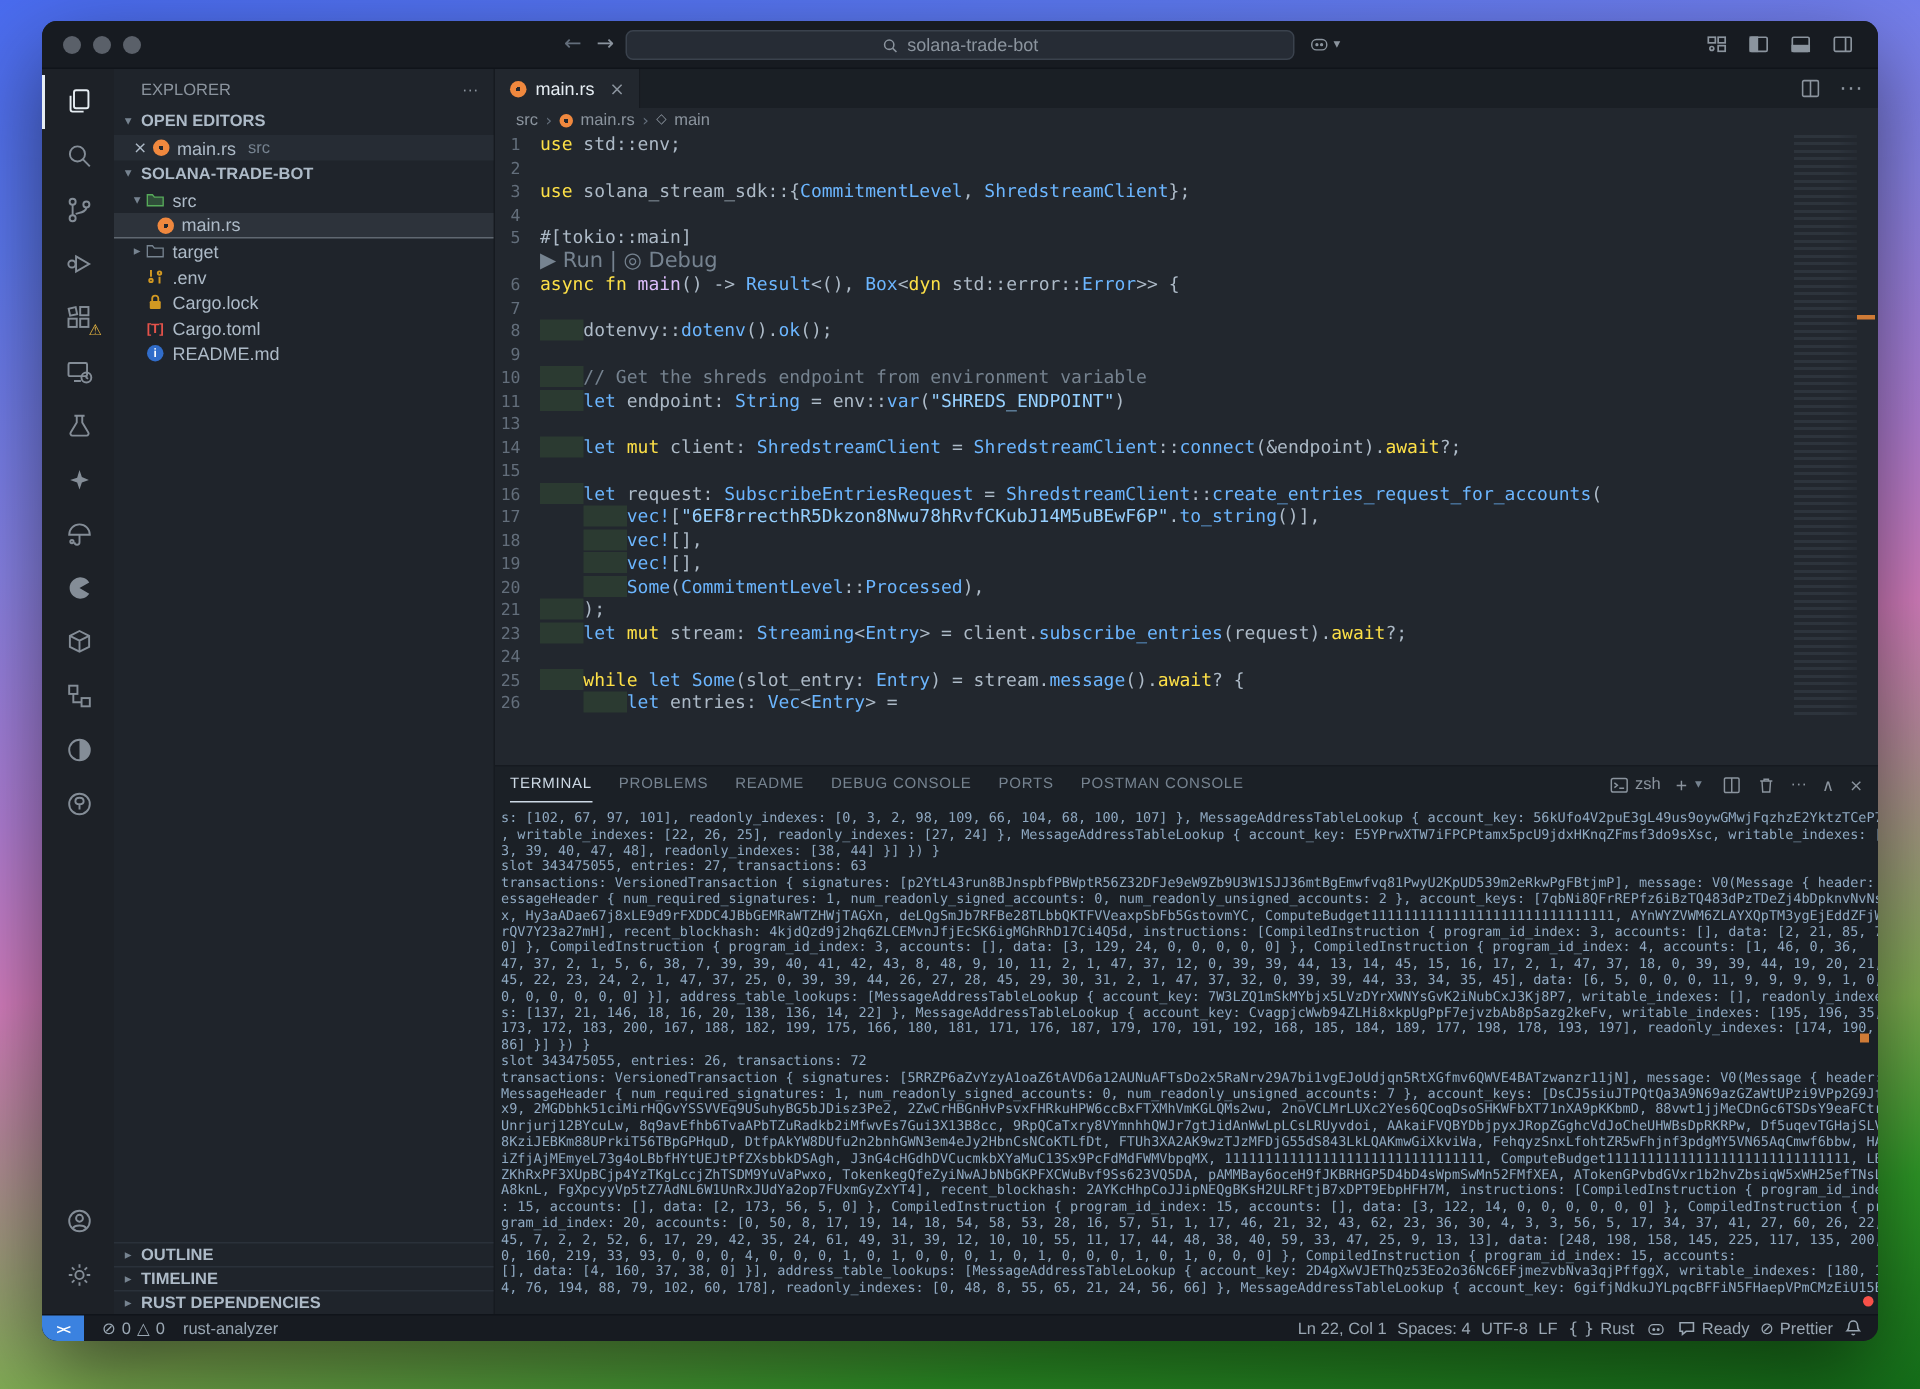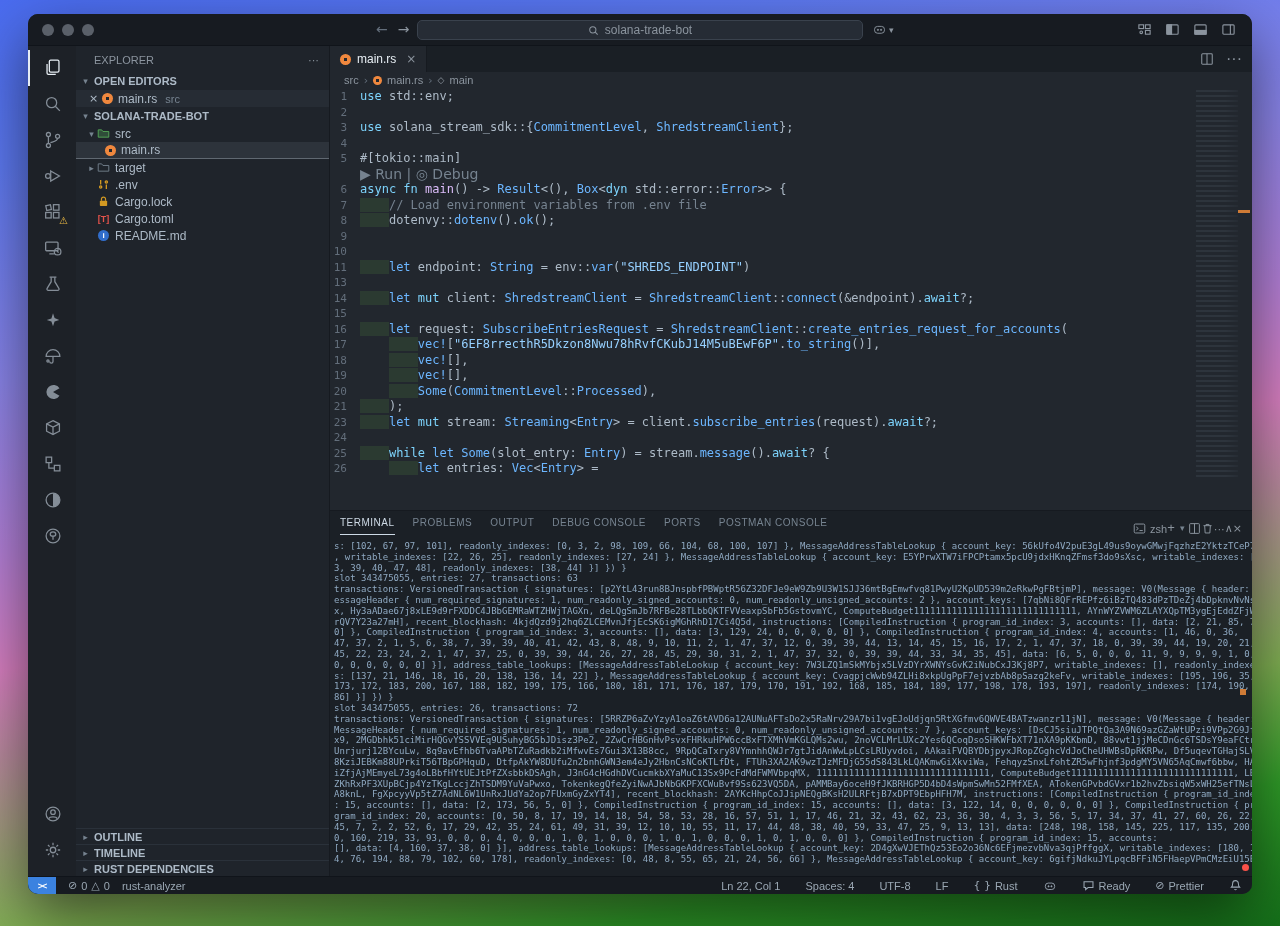--- a/index.html
+++ b/index.html
@@ -50,42 +50,42 @@
   .tab .x{color:#8b949e;font-size:12px;margin-left:4px}
   .tabbar-right{position:absolute;right:10px;top:0;height:26px;display:flex;align-items:center;gap:12px;color:#8b949e}
   .breadcrumb{height:16px;display:flex;align-items:center;gap:5px;padding-left:14px;font-size:11px;color:#8b949e;background:#22272e}
   .bc-sep{color:#636e7b}
   .code{position:relative;flex:1;background:#22272e;overflow:hidden;padding-top:1px}
   .cline{display:flex;height:15.5px;line-height:15.5px;font-family:"DejaVu Sans Mono",monospace;font-size:12px;white-space:pre}
   .gut{flex:0 0 30px;text-align:right;padding-right:13px;color:#636e7b;font-size:11px}
   .cur{background:rgba(110,118,129,.13);box-shadow:inset 0 1px 0 rgba(110,118,129,.28),inset 0 -1px 0 rgba(110,118,129,.28)}
   .cur .gut{color:#cdd9e5}
   .chg{background:#2b3a31}
-  .tk-k{color:#7dd3fc}.tk-b{color:#6cb6ff}.tk-fn{color:#dcbdfb}.tk-s{color:#96d0ff}
+  .tk-k{color:#fde047}.tk-b{color:#6cb6ff}.tk-fn{color:#dcbdfb}.tk-s{color:#96d0ff}
   .tk-u{color:#96d0ff;text-decoration:underline;text-decoration-color:#849cb4}
   .tk-c{color:#768390}.tk-p{color:#adbac7}
   .lens{color:#768390;font-size:14px}
   .minimap{position:absolute;right:14px;top:2px;width:42px;height:390px;opacity:.55;background:repeating-linear-gradient(180deg,rgba(130,150,170,.22) 0 2px,transparent 2px 5px);-webkit-mask-image:linear-gradient(90deg,#000 0 70%,rgba(0,0,0,.4));mask-image:linear-gradient(90deg,#000 0 70%,rgba(0,0,0,.4))}
   .mk-orange{position:absolute;right:2px;top:122px;width:12px;height:3px;background:#cf7b36}
   
   .panel{height:366px;background:#1b2026;border-top:1px solid #161a20;position:relative}
   .phead{height:24px;display:flex;align-items:center;padding:0 10px;position:relative}
   .ptab{font-size:10px;letter-spacing:.5px;color:#768390;margin-right:18px;height:24px;display:flex;align-items:center;border-bottom:1px solid transparent}
   .ptab.active{color:#cdd9e5;border-bottom:1px solid #cdd9e5}
-  .phead-right{position:absolute;right:10px;top:0;height:24px;display:flex;align-items:flex-end;color:#8b949e;font-size:11px}
+  .phead-right{position:absolute;right:10px;top:0;height:24px;display:flex;align-items:center;gap:10px;color:#8b949e;font-size:11px}
   .zsh{display:flex;align-items:center;gap:4px}
   .term{padding:6px 0 0 4px;overflow:hidden;height:336px}
   .tline{font-family:"DejaVu Sans Mono",monospace;font-size:9px;line-height:10.8px;color:#8fa9c2;white-space:pre;overflow:hidden}
   .dot-orange{position:absolute;right:6px;top:178px;width:6px;height:6px;background:#cf7b36}
   .dot-red{position:absolute;right:3px;bottom:5px;width:7px;height:7px;border-radius:50%;background:#f85149}
   
   .statusbar{height:18px;background:#171b21;border-top:1px solid #10141a;display:flex;align-items:center;font-size:11px;color:#9aa7b3;position:relative}
   .remote{width:28px;height:18px;background:#3b82e0;color:#fff;display:flex;align-items:center;justify-content:center;font-size:9px;font-weight:bold;letter-spacing:-1px}
   .st-item{display:flex;align-items:center;gap:4px;margin-left:12px;white-space:nowrap}
-  .st-right{position:absolute;right:10px;display:flex;align-items:center;gap:25px}
+  .st-right{position:absolute;right:10px;display:flex;align-items:center;gap:7px}
   .st-right .st-item{margin-left:0}
   svg{display:block}
 </style>
 </head>
 <body>
 
 <div class="window">
 
   <div class="titlebar">
     <div class="lights">
@@ -357,24 +357,24 @@
         </div>
       <div class="code">
         <div>
             <div class="cline"><span class="gut">1</span><span><span class="tk-k">use</span><span class="tk-p"> std::env;</span></span></div>
             <div class="cline"><span class="gut">2</span><span></span></div>
             <div class="cline"><span class="gut">3</span><span><span class="tk-k">use</span><span class="tk-p"> solana_stream_sdk::{</span><span class="tk-b">CommitmentLevel</span><span class="tk-p">, </span><span class="tk-b">ShredstreamClient</span><span class="tk-p">};</span></span></div>
             <div class="cline"><span class="gut">4</span><span></span></div>
             <div class="cline"><span class="gut">5</span><span><span class="tk-p">#[tokio::main]</span></span></div>
             <div class="cline"><span class="gut"></span><span><span class="lens g">▶ Run | ◎ Debug</span></span></div>
             <div class="cline"><span class="gut">6</span><span><span class="tk-k">async</span><span class="tk-p"> </span><span class="tk-k">fn</span><span class="tk-p"> </span><span class="tk-fn">main</span><span class="tk-p">() -&gt; </span><span class="tk-b">Result</span><span class="tk-p">&lt;(), </span><span class="tk-b">Box</span><span class="tk-p">&lt;</span><span class="tk-k">dyn</span><span class="tk-p"> std::error::</span><span class="tk-b">Error</span><span class="tk-p">&gt;&gt; {</span></span></div>
-            <div class="cline"><span class="gut">7</span><span><span class="chg">    </span><span class="tk-c">// Load environment variables from .env file</span></span></div>
+            <div class="cline"><span class="gut">7</span></div>
             <div class="cline"><span class="gut">8</span><span><span class="chg">    </span><span class="tk-p">dotenvy::</span><span class="tk-b">dotenv</span><span class="tk-p">().</span><span class="tk-b">ok</span><span class="tk-p">();</span></span></div>
             <div class="cline"><span class="gut">9</span><span></span></div>
-            <div class="cline"><span class="gut">10</span></div>
+            <div class="cline"><span class="gut">10</span><span><span class="chg">    </span><span class="tk-c">// Get the shreds endpoint from environment variable</span></span></div>
             <div class="cline"><span class="gut">11</span><span><span class="chg">    </span><span class="tk-b">let</span><span class="tk-p"> endpoint: </span><span class="tk-b">String</span><span class="tk-p"> = env::</span><span class="tk-b">var</span><span class="tk-p">(</span><span class="tk-s">"SHREDS_ENDPOINT"</span><span class="tk-p">)</span></span></div>
             <div class="cline"><span class="gut">13</span><span></span></div>
             <div class="cline"><span class="gut">14</span><span><span class="chg">    </span><span class="tk-b">let</span><span class="tk-p"> </span><span class="tk-k">mut</span><span class="tk-p"> client: </span><span class="tk-b">ShredstreamClient</span><span class="tk-p"> = </span><span class="tk-b">ShredstreamClient</span><span class="tk-p">::</span><span class="tk-b">connect</span><span class="tk-p">(&amp;endpoint).</span><span class="tk-k">await</span><span class="tk-p">?;</span></span></div>
             <div class="cline"><span class="gut">15</span><span></span></div>
             <div class="cline"><span class="gut">16</span><span><span class="chg">    </span><span class="tk-b">let</span><span class="tk-p"> request: </span><span class="tk-b">SubscribeEntriesRequest</span><span class="tk-p"> = </span><span class="tk-b">ShredstreamClient</span><span class="tk-p">::</span><span class="tk-b">create_entries_request_for_accounts</span><span class="tk-p">(</span></span></div>
             <div class="cline"><span class="gut">17</span><span><span class="tk-p">    </span><span class="chg">    </span><span class="tk-b">vec!</span><span class="tk-p">[</span><span class="tk-s">"6EF8rrecthR5Dkzon8Nwu78hRvfCKubJ14M5uBEwF6P"</span><span class="tk-p">.</span><span class="tk-b">to_string</span><span class="tk-p">()],</span></span></div>
             <div class="cline"><span class="gut">18</span><span><span class="tk-p">    </span><span class="chg">    </span><span class="tk-b">vec!</span><span class="tk-p">[],</span></span></div>
             <div class="cline"><span class="gut">19</span><span><span class="tk-p">    </span><span class="chg">    </span><span class="tk-b">vec!</span><span class="tk-p">[],</span></span></div>
             <div class="cline"><span class="gut">20</span><span><span class="tk-p">    </span><span class="chg">    </span><span class="tk-b">Some</span><span class="tk-p">(</span><span class="tk-b">CommitmentLevel</span><span class="tk-p">::</span><span class="tk-b">Processed</span><span class="tk-p">),</span></span></div>
             <div class="cline"><span class="gut">21</span><span><span class="chg">    </span><span class="tk-p">);</span></span></div>
@@ -385,21 +385,21 @@
           </div>
         <div class="minimap"></div>
         <div class="mk-orange"></div>
       </div>
 
       <div class="panel">
         <div class="phead">
           <div style="display:flex">
               <div class="ptab active">TERMINAL</div>
               <div class="ptab">PROBLEMS</div>
-              <div class="ptab">OUTPUT</div>
+              <div class="ptab">README</div>
               <div class="ptab">DEBUG CONSOLE</div>
               <div class="ptab">PORTS</div>
               <div class="ptab">POSTMAN CONSOLE</div>
             </div>
           <div class="phead-right">
             <span class="zsh">
               <svg width="13" height="13" viewBox="0 0 16 16" fill="none" stroke="currentColor" stroke-width="1.2">
                   <rect x="1.5" y="2.5" width="13" height="11" rx="1.5"></rect>
                   <path d="M4 6l2.5 2L4 10"></path>
                   <path d="M8 10.5h4"></path>

